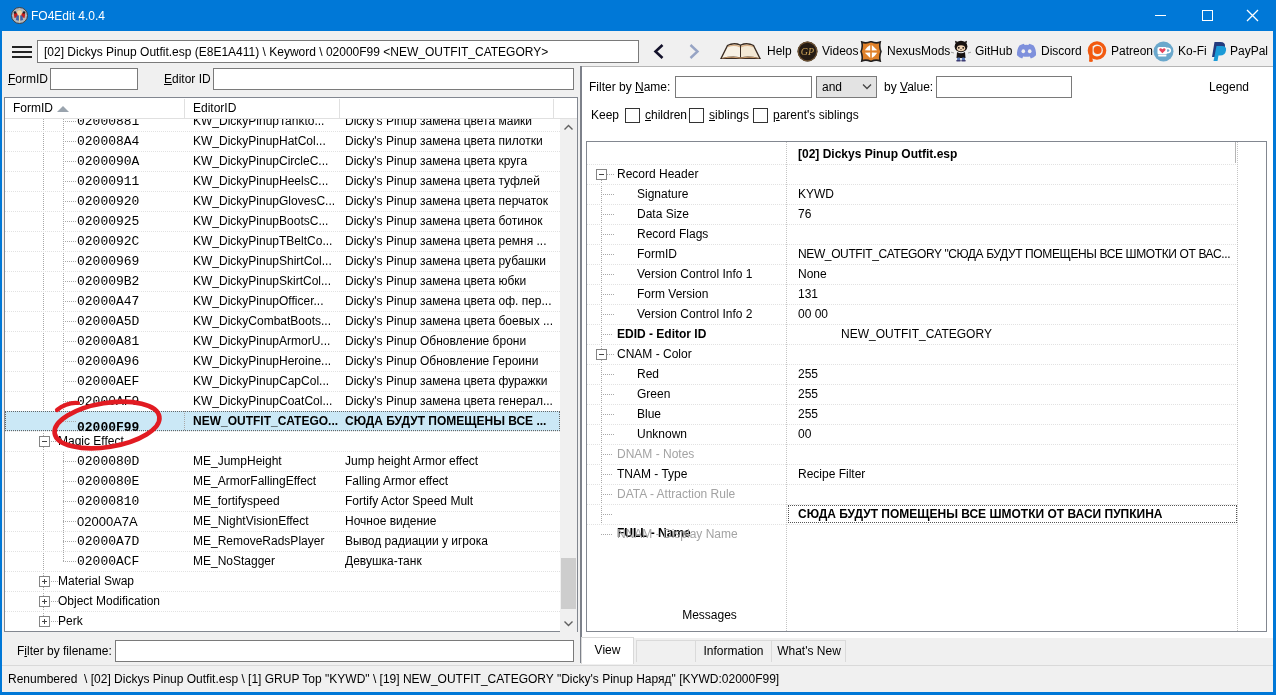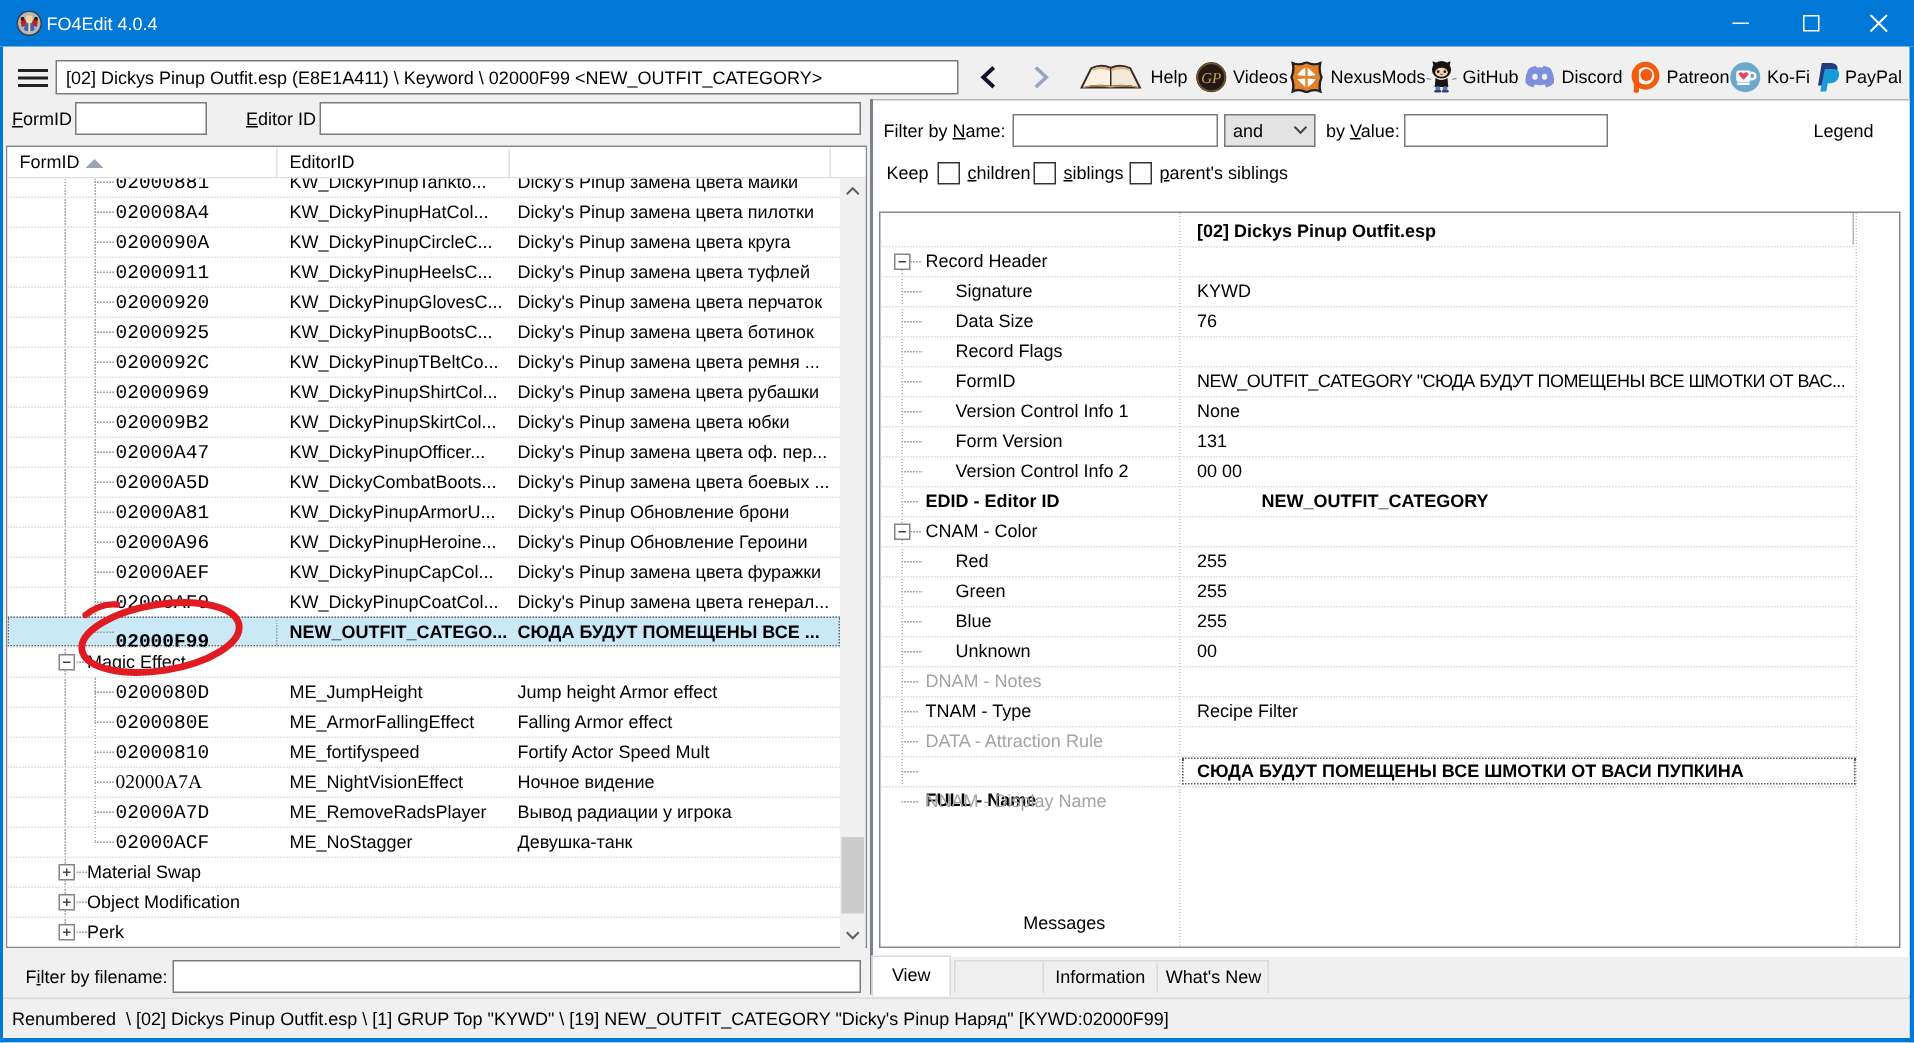--- a/index.html
+++ b/index.html
@@ -227,21 +227,21 @@
 <div class="abs ct" style="left:72px;top:352px;height:20px;font-family:'Liberation Mono',monospace;font-size:13px;text-align:center;">0200080E</div>
 <div class="abs ct" style="left:188px;top:352px;height:20px;">ME_ArmorFallingEffect</div>
 <div class="abs ct" style="left:340px;top:352px;height:20px;">Falling Armor effect</div>
 <div class="rsep" style="left:0;top:372px;width:555px;"></div>
 <div class="hdot" style="left:58px;top:382px;width:13px;"></div>
 <div class="abs ct" style="left:72px;top:372px;height:20px;font-family:'Liberation Mono',monospace;font-size:13px;">02000810</div>
 <div class="abs ct" style="left:188px;top:372px;height:20px;">ME_fortifyspeed</div>
 <div class="abs ct" style="left:340px;top:372px;height:20px;">Fortify Actor Speed Mult</div>
 <div class="rsep" style="left:0;top:392px;width:555px;"></div>
 <div class="hdot" style="left:58px;top:402px;width:13px;"></div>
-<div class="abs ct" style="left:72px;top:392px;height:20px;font-family:Liberation Serif, serif;font-size:13px;">02000A7A</div>
+<div class="abs ct" style="left:72px;top:392px;height:20px;font-family:Liberation Sans, sans-serif;font-size:13px;">02000A7A</div>
 <div class="abs ct" style="left:188px;top:392px;height:20px;">ME_NightVisionEffect</div>
 <div class="abs ct" style="left:340px;top:392px;height:20px;">Ночное видение</div>
 <div class="rsep" style="left:0;top:412px;width:555px;"></div>
 <div class="hdot" style="left:58px;top:422px;width:13px;"></div>
 <div class="abs ct" style="left:72px;top:412px;height:20px;font-family:'Liberation Mono',monospace;font-size:13px;">02000A7D</div>
 <div class="abs ct" style="left:188px;top:412px;height:20px;">ME_RemoveRadsPlayer</div>
 <div class="abs ct" style="left:340px;top:412px;height:20px;">Вывод радиации у игрока</div>
 <div class="rsep" style="left:0;top:432px;width:555px;"></div>
 <div class="hdot" style="left:58px;top:442px;width:13px;"></div>
 <div class="abs ct" style="left:72px;top:432px;height:20px;font-family:'Liberation Mono',monospace;font-size:13px;">02000ACF</div>
@@ -341,21 +341,21 @@
 <div class="hdot" style="left:601px;top:294px;width:14px;"></div>
 <div class="abs ct" style="left:637px;top:284px;height:20px;">Form Version</div>
 <div class="abs ct" style="left:798px;top:284px;height:20px;">131</div>
 <div class="rsep" style="left:587px;top:304px;width:650px;"></div>
 <div class="hdot" style="left:601px;top:314px;width:14px;"></div>
 <div class="abs ct" style="left:637px;top:304px;height:20px;">Version Control Info 2</div>
 <div class="abs ct" style="left:798px;top:304px;height:20px;">00 00</div>
 <div class="rsep" style="left:587px;top:324px;width:650px;"></div>
 <div class="hdot" style="left:601px;top:334px;width:11px;"></div>
 <div class="abs ct" style="left:617px;top:324px;height:20px;font-weight:bold;">EDID - Editor ID</div>
-<div class="abs ct" style="left:798px;top:324px;height:20px;font-weight:bold;padding-left:43px;">NEW_OUTFIT_CATEGORY</div>
+<div class="abs ct" style="left:798px;top:324px;height:20px;font-weight:normal;padding-left:43px;">NEW_OUTFIT_CATEGORY</div>
 <div class="rsep" style="left:587px;top:344px;width:650px;"></div>
 <div class="exp" style="left:596px;top:349px;">
     <i></i>
   </div>
 <div class="hdot" style="left:607px;top:354px;width:7px;"></div>
 <div class="abs ct" style="left:617px;top:344px;height:20px;">CNAM - Color</div>
 <div class="rsep" style="left:587px;top:364px;width:650px;"></div>
 <div class="hdot" style="left:601px;top:374px;width:14px;"></div>
 <div class="abs ct" style="left:637px;top:364px;height:20px;">Red</div>
 <div class="abs ct" style="left:798px;top:364px;height:20px;">255</div>

